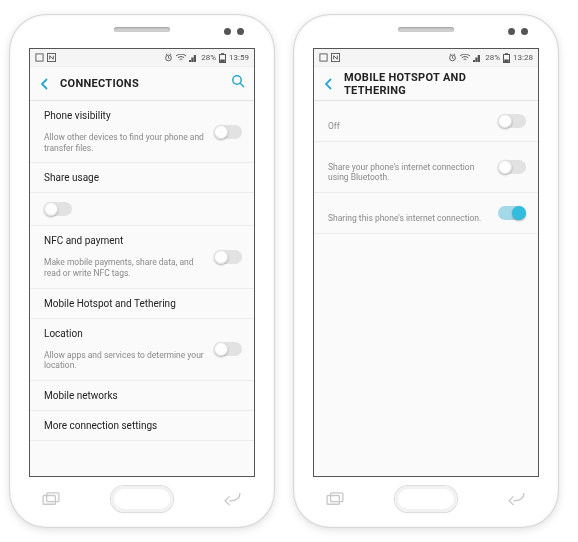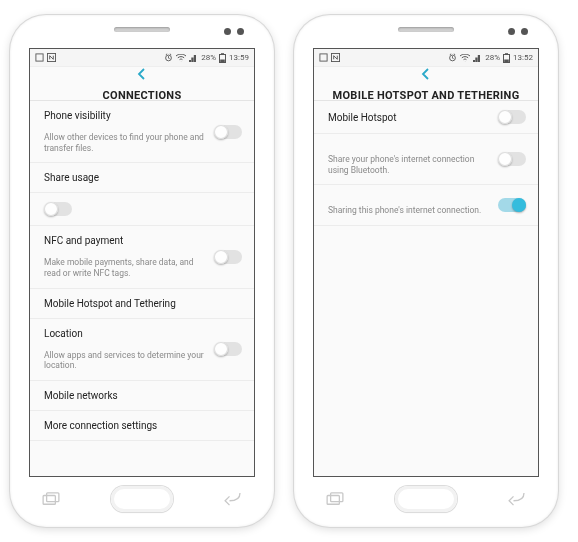--- a/index.html
+++ b/index.html
@@ -42,21 +42,20 @@
     display:flex; justify-content:space-between; align-items:center;
     font-size:8px; color:#555; padding:0 5px;
     border-bottom:1px solid #eee;
   }
   .statusbar .lefti, .statusbar .righti { display:flex; gap:3px; align-items:center;}
   .statusbar svg { display:block; }
   .appbar {
     height:34px; background:#fafafa;
     display:flex; align-items:center; padding:0 8px; gap:8px;
     border-bottom:1px solid #e4e4e4;
-    flex-direction:column;
   }
   .appbar .back svg { display:block; }
   .appbar .title { font-size:11px; font-weight:700; letter-spacing:.3px; color:#222; flex:1;}
   .list {
     flex:1; overflow-y:auto; background:#fafafa;
   }
   .row {
     padding: 9px 12px 9px 14px;
     border-bottom:1px solid #ececec;
     display:flex; align-items:center; gap:10px;
@@ -227,35 +226,35 @@
           </svg>
         <svg width="9" height="8" viewBox="0 0 9 8">
             <path d="M0 8h2V6H0zM2.3 8h2.2V3.5H2.3zM4.8 8H7V1H4.8z" fill="#555"></path>
           </svg>
         <span>28%</span>
         <svg width="7" height="10" viewBox="0 0 7 10">
             <rect x="0.5" y="1.5" width="6" height="8" fill="none" stroke="#555"></rect>
             <rect x="2" y="0.2" width="3" height="1.3" fill="#555"></rect>
             <rect x="1.2" y="6.5" width="4.6" height="2.5" fill="#555"></rect>
           </svg>
-        <span>13:52</span>
+        <span>13:28</span>
       </div>
     </div>
     <div class="appbar">
       <span class="back">
         <svg width="14" height="14" viewBox="0 0 14 14">
             <path d="M9 2L4 7l5 5" fill="none" stroke="#2aa9c9" stroke-width="1.8"></path>
           </svg>
       </span>
       <span class="title">MOBILE HOTSPOT AND TETHERING</span>
     </div>
     <div class="list" id="list-right">
         <div class="row">
           <div class="txt">
-            <div class="lbl">Mobile Hotspot</div>
+            <div class="sub">Off</div>
           </div>
           <div class="toggle"></div>
         </div>
         <div class="row">
           <div class="txt">
             <div class="sub">Share your phone's internet connection using Bluetooth.</div>
           </div>
           <div class="toggle"></div>
         </div>
         <div class="row">

